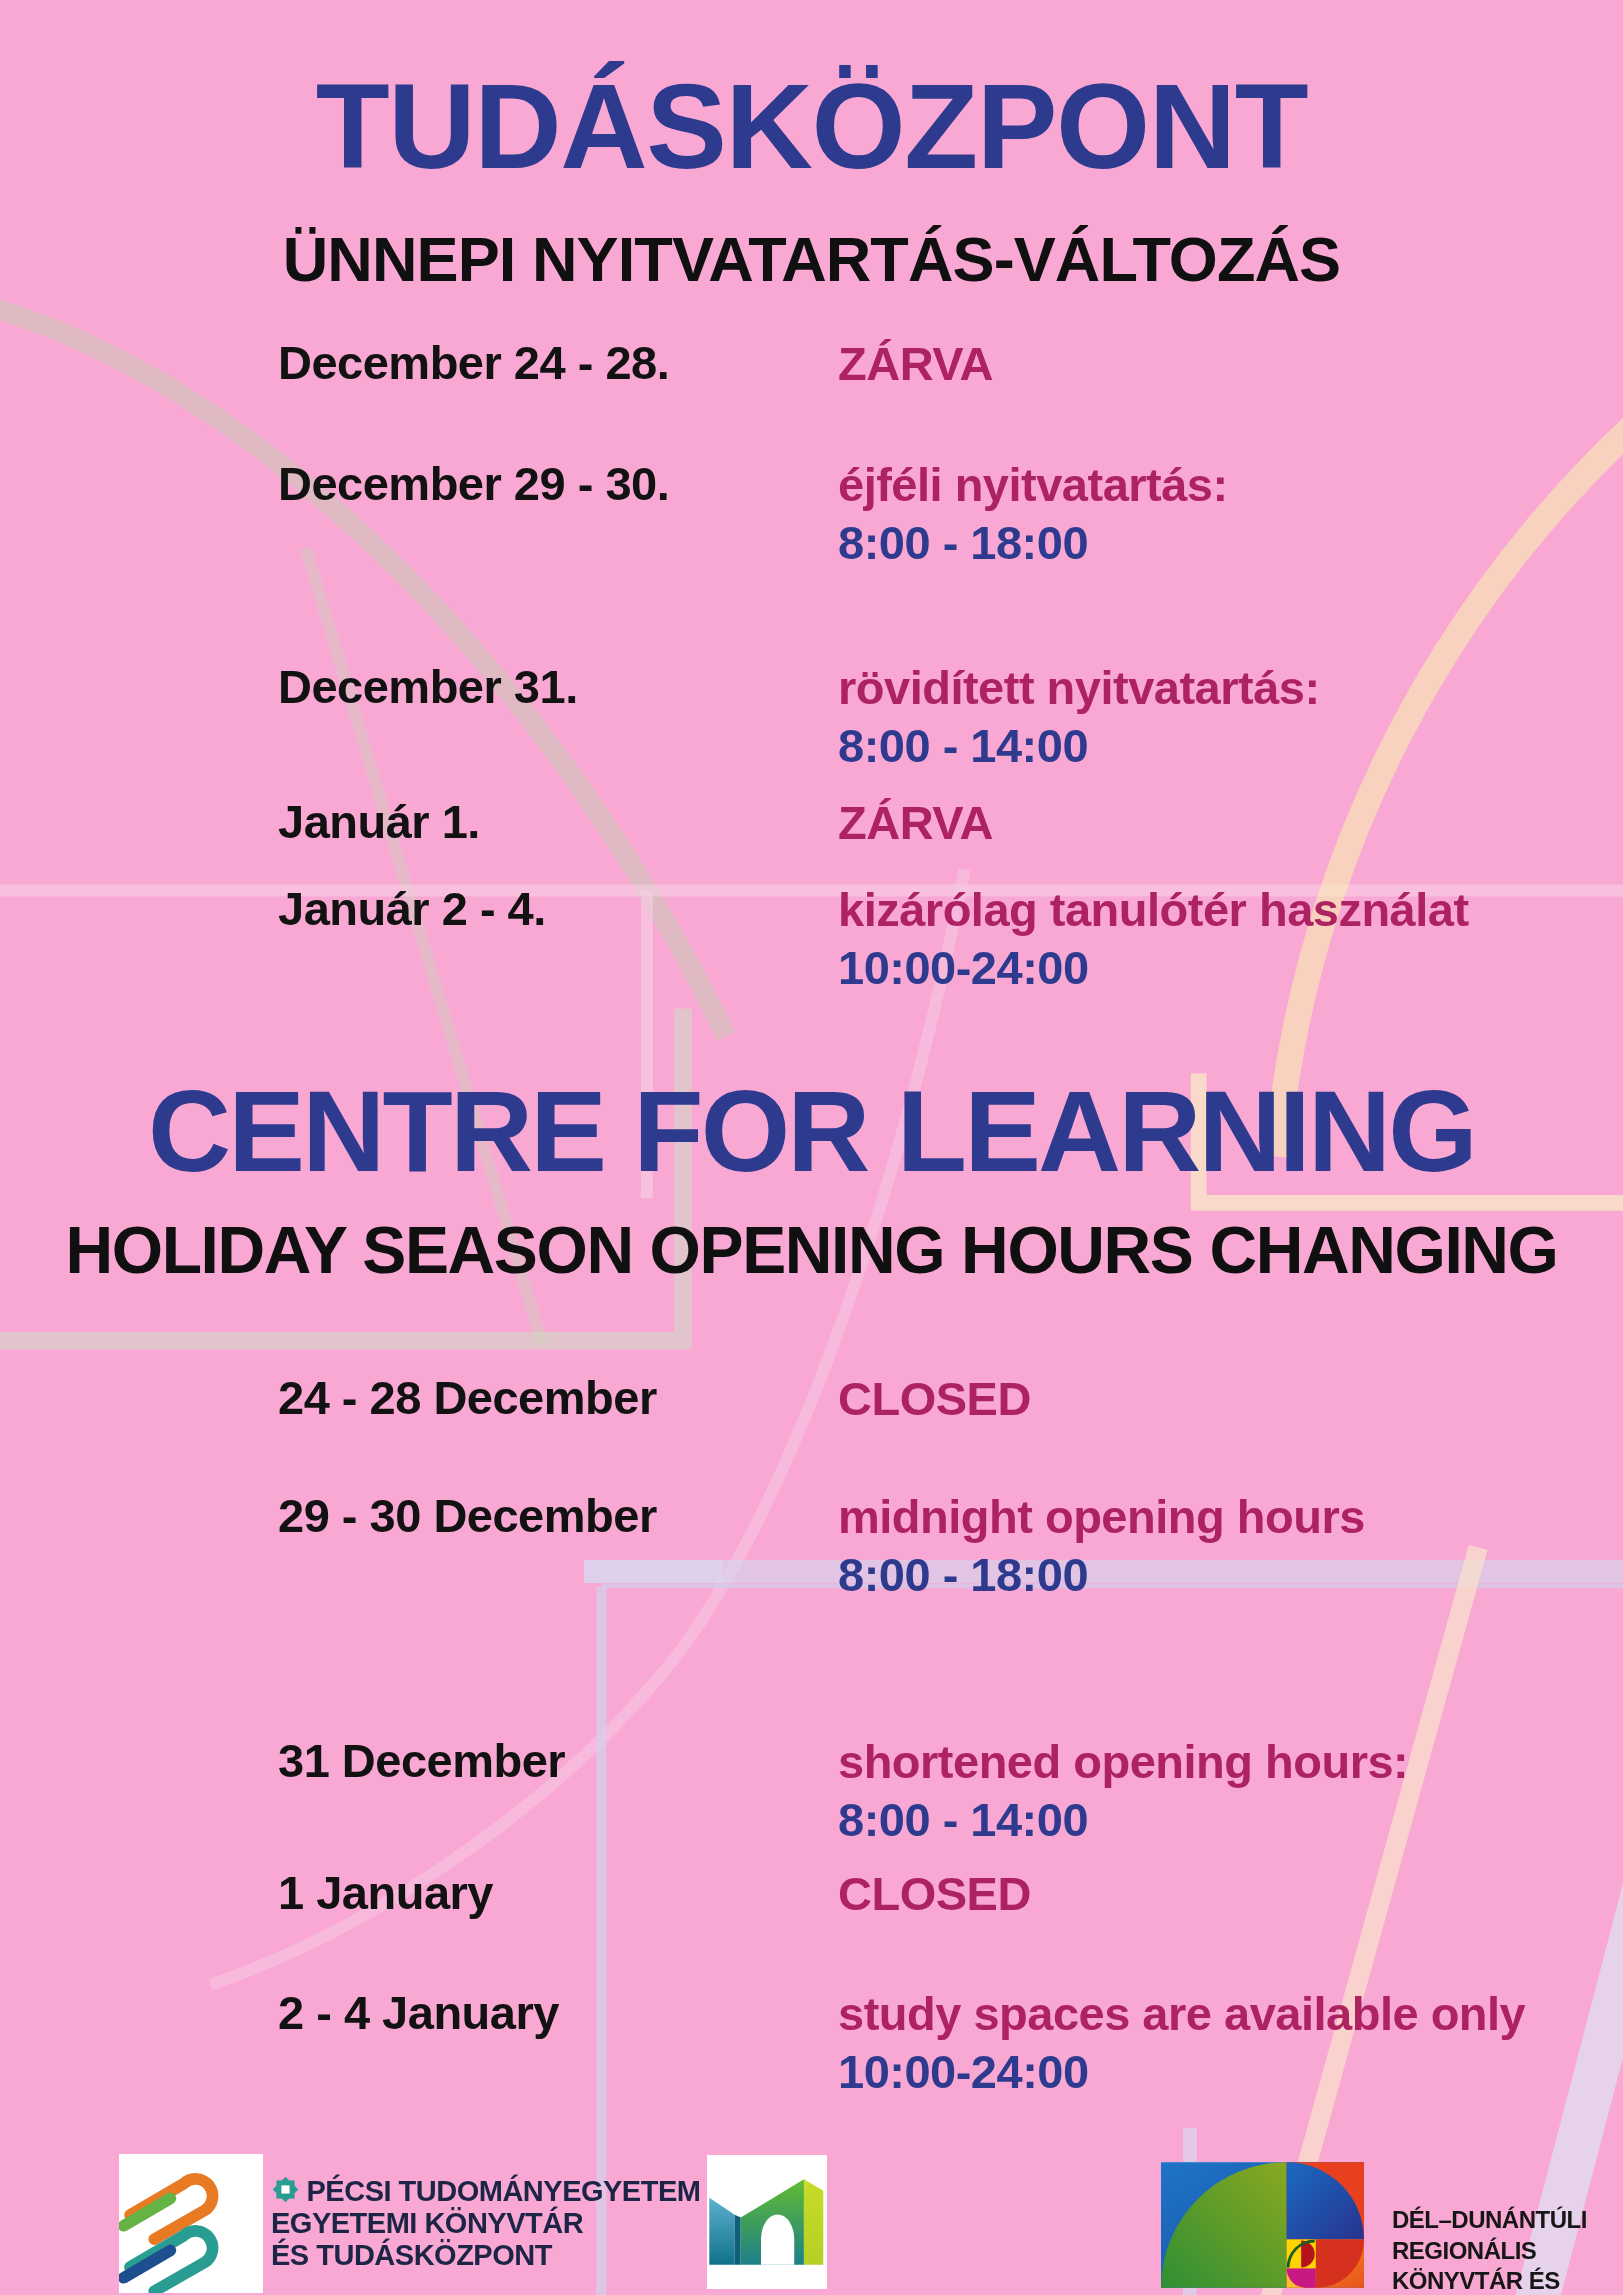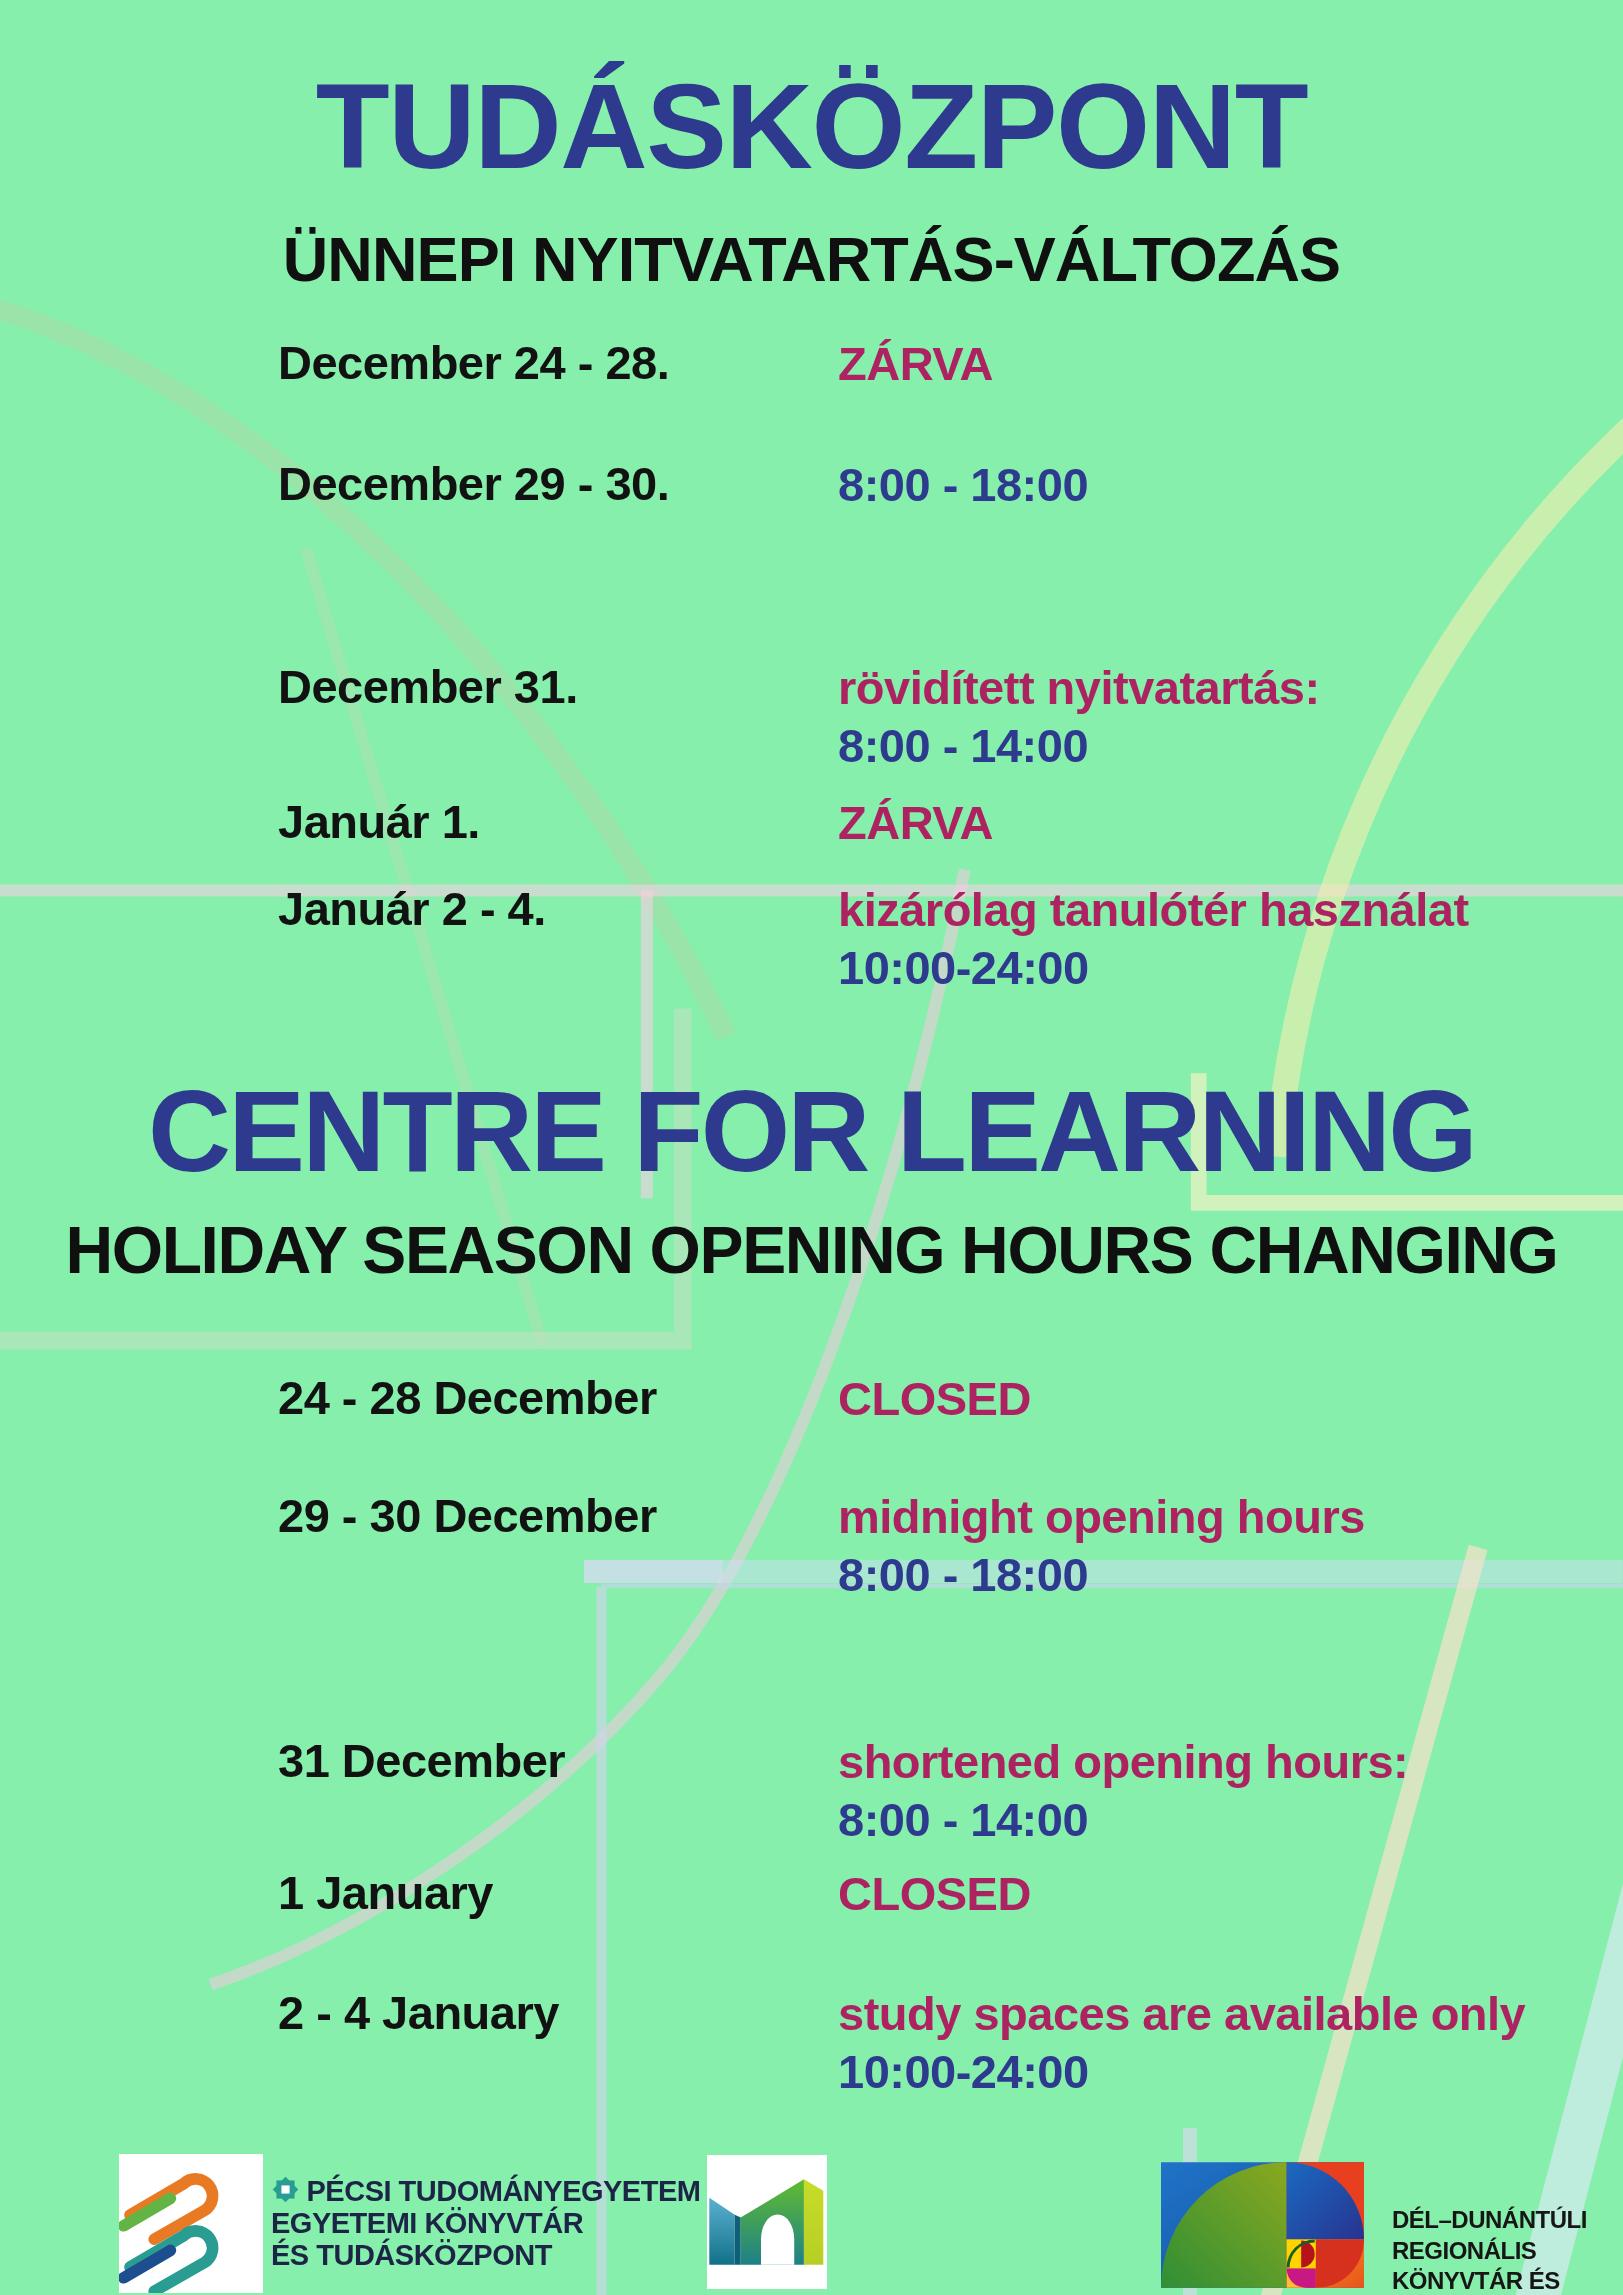--- a/index.html
+++ b/index.html
@@ -1,18 +1,18 @@
 <!DOCTYPE html>
 <html style="font-size:7.4px"><head>
 <meta charset="utf-8">
 <style>
   html,body{margin:0;padding:0;background:#e8e8e8;}
   #page{
     position:relative; width:1623px; height:2295px; overflow:hidden;
-    background:#86efac;
+    background:#f9a8d4;
     font-family:"Liberation Sans","DejaVu Sans",sans-serif;
     -webkit-font-smoothing:antialiased;
   }
   #bg-decor{position:absolute;left:0;top:0;z-index:0;}
   .content{position:absolute;left:0;top:0;width:100%;height:100%;z-index:2;}
 
   .main-title{
     position:absolute; width:100%; text-align:center;
     font-weight:bold; color:#2e3a8d; letter-spacing:-1.4px; line-height:1;
   }
@@ -89,20 +89,21 @@
 
     <div class="row" style="top:335px">
       <div class="date">December 24 - 28.</div>
       <div class="val">
         <div class="status">ZÁRVA</div>
       </div>
     </div>
     <div class="row" style="top:456px">
       <div class="date">December 29 - 30.</div>
       <div class="val">
+        <div class="status">éjféli nyitvatartás:</div>
         <div class="time">8:00 - 18:00</div>
       </div>
     </div>
     <div class="row" style="top:659px">
       <div class="date">December 31.</div>
       <div class="val">
         <div class="status">rövidített nyitvatartás:</div>
         <div class="time">8:00 - 14:00</div>
       </div>
     </div>

